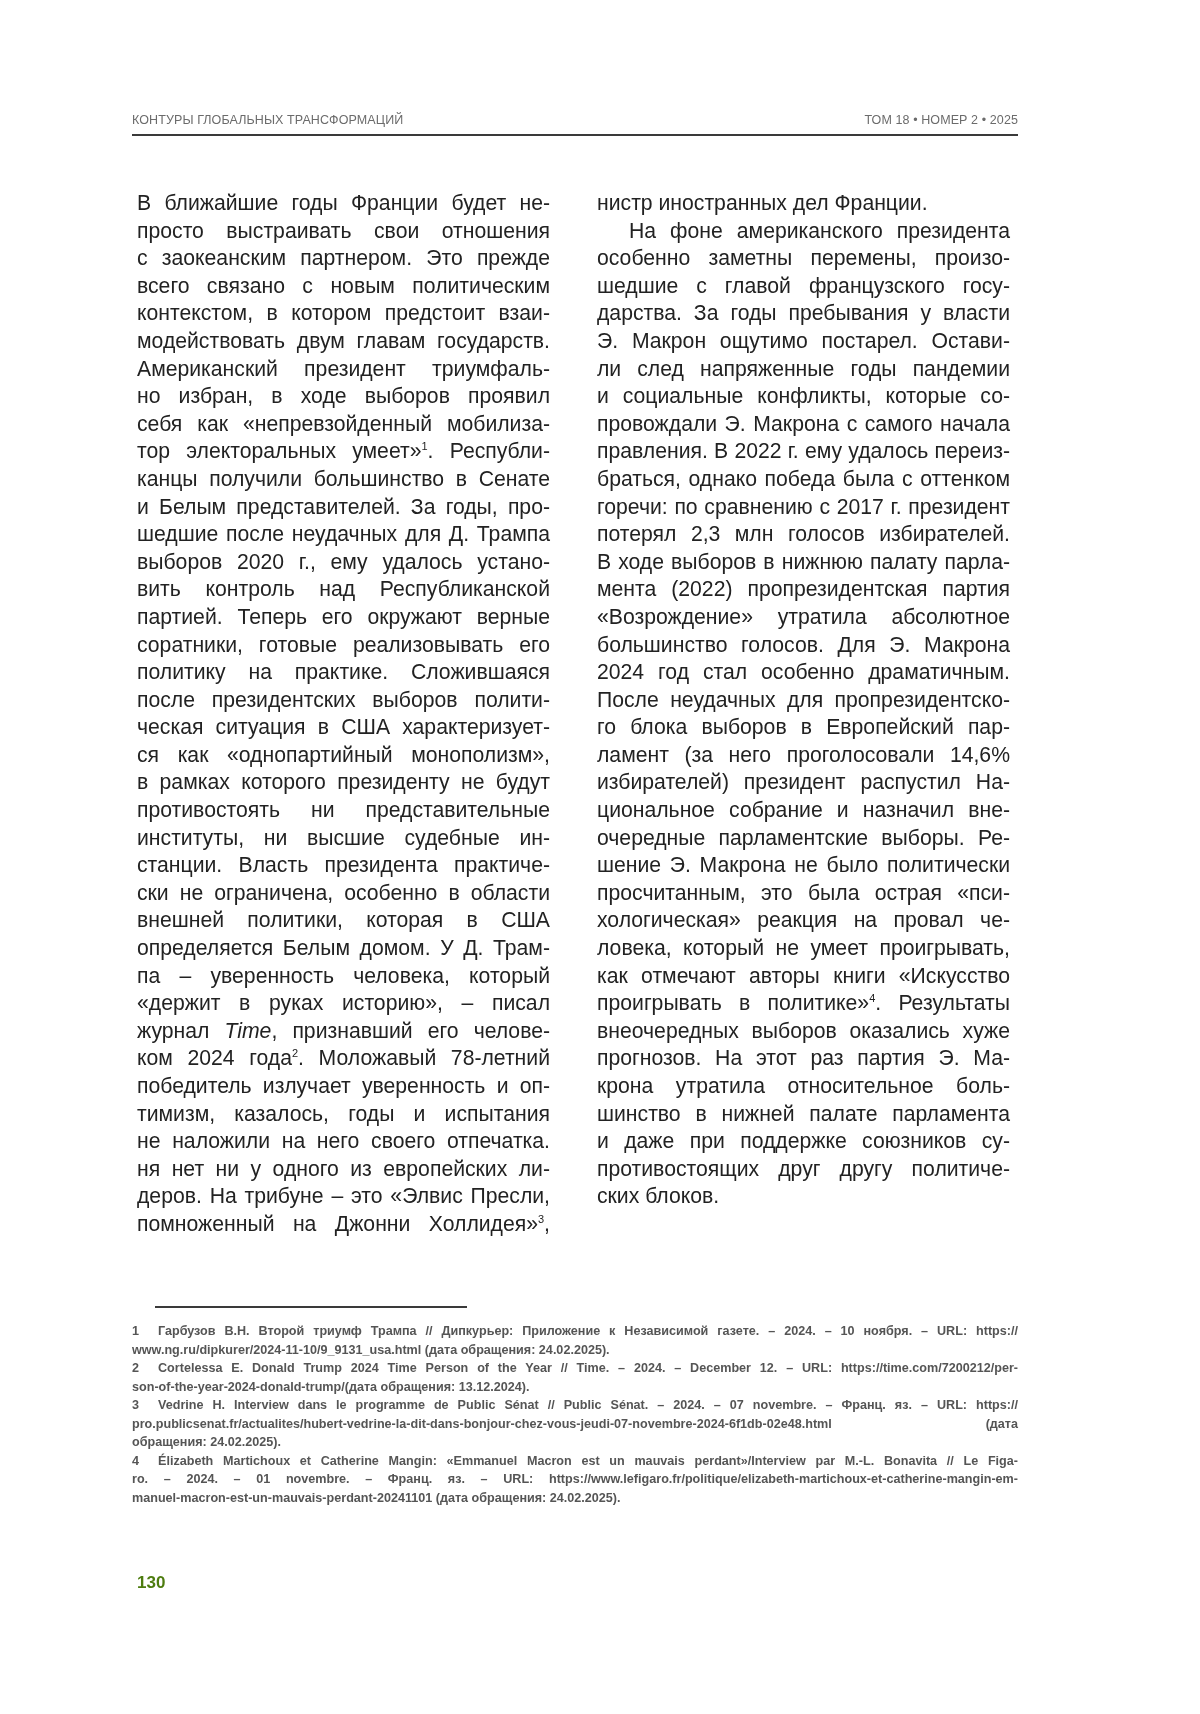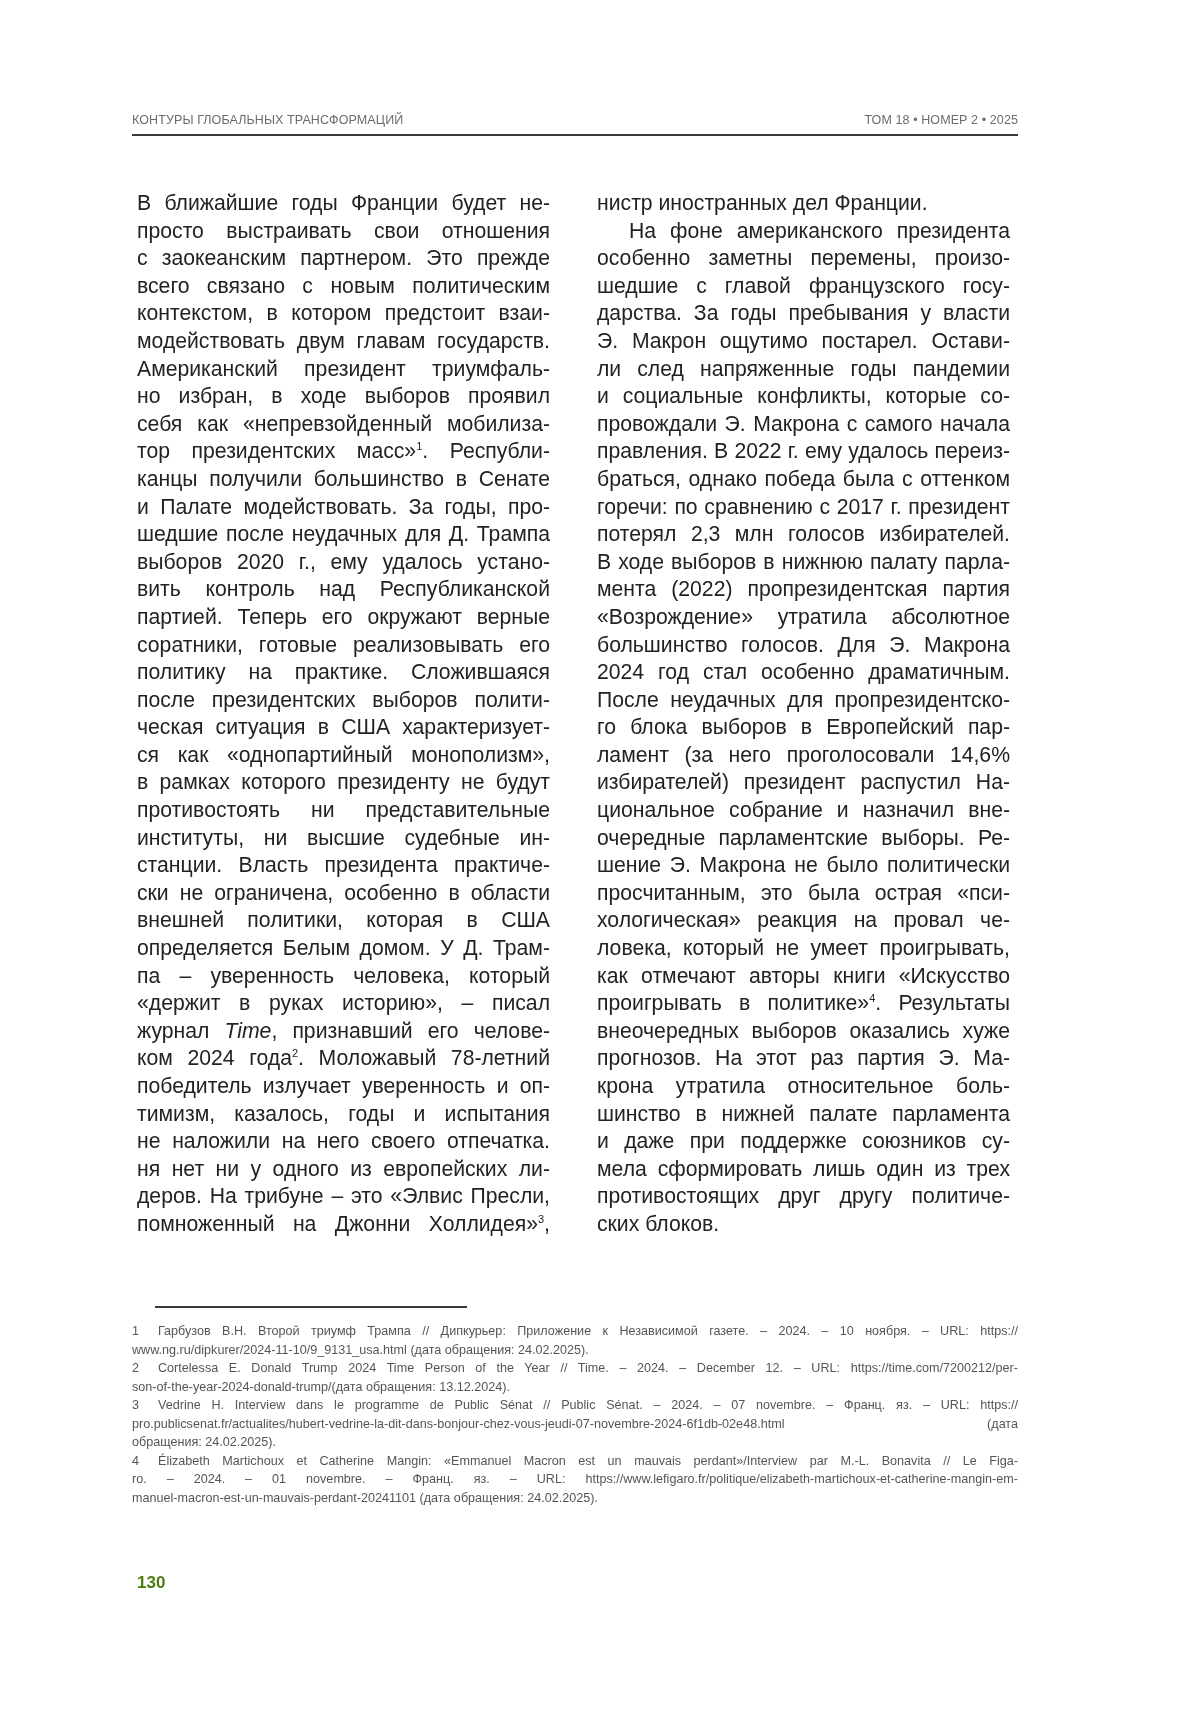--- a/index.html
+++ b/index.html
@@ -30,20 +30,21 @@
     sup.fn { font-size: 11px; vertical-align: super; line-height: 0; }
     em.it { font-style: italic; }
 
     .fn-rule {
       position: absolute; left: 155px; top: 1306px; width: 312px; height: 1.5px; background: #3a3a3a;
     }
     .footnotes {
       position: absolute; left: 132px; top: 1322px; width: 886px;
       font-family: "Liberation Sans", sans-serif; font-size: 12.6px; line-height: 18.5px;
       color: #555555;
+      font-weight: bold;
     }
     .footnote { text-align: justify; }
     .footnote .fn-num { display: inline-block; width: 26px; }
     .footnote .line { display: block; white-space: nowrap; text-align-last: justify; }
     .footnote .line.last { text-align-last: left; }
 
     .page-number {
       position: absolute; left: 137px; top: 1573px;
       font-family: "Liberation Sans", sans-serif; font-size: 17px; font-weight: bold; color: #4d7c0f;
     }
@@ -62,23 +63,23 @@
   <div class="col col-left">
     <span class="line">В ближайшие годы Франции будет не-</span>
     <span class="line">просто выстраивать свои отношения</span>
     <span class="line">с заокеанским партнером. Это прежде</span>
     <span class="line">всего связано с новым политическим</span>
     <span class="line">контекстом, в котором предстоит взаи-</span>
     <span class="line">модействовать двум главам государств.</span>
     <span class="line">Американский президент триумфаль-</span>
     <span class="line">но избран, в ходе выборов проявил</span>
     <span class="line">себя как «непревзойденный мобилиза-</span>
-    <span class="line"><span>тор президентских масс»</span><sup class="fn">1</sup><span>. Республи-</span></span>
+    <span class="line"><span>тор электоральных умеет»</span><sup class="fn">1</sup><span>. Республи-</span></span>
     <span class="line">канцы получили большинство в Сенате</span>
-    <span class="line">и Палате модействовать. За годы, про-</span>
+    <span class="line">и Белым представителей. За годы, про-</span>
     <span class="line">шедшие после неудачных для Д. Трампа</span>
     <span class="line">выборов 2020 г., ему удалось устано-</span>
     <span class="line">вить контроль над Республиканской</span>
     <span class="line">партией. Теперь его окружают верные</span>
     <span class="line">соратники, готовые реализовывать его</span>
     <span class="line">политику на практике. Сложившаяся</span>
     <span class="line">после президентских выборов полити-</span>
     <span class="line">ческая ситуация в США характеризует-</span>
     <span class="line">ся как «однопартийный монополизм»,</span>
     <span class="line">в рамках которого президенту не будут</span>
@@ -129,21 +130,20 @@
     <span class="line">просчитанным, это была острая «пси-</span>
     <span class="line">хологическая» реакция на провал че-</span>
     <span class="line">ловека, который не умеет проигрывать,</span>
     <span class="line">как отмечают авторы книги «Искусство</span>
     <span class="line"><span>проигрывать в политике»</span><sup class="fn">4</sup><span>. Результаты</span></span>
     <span class="line">внеочередных выборов оказались хуже</span>
     <span class="line">прогнозов. На этот раз партия Э. Ма-</span>
     <span class="line">крона утратила относительное боль-</span>
     <span class="line">шинство в нижней палате парламента</span>
     <span class="line">и даже при поддержке союзников су-</span>
-    <span class="line">мела сформировать лишь один из трех</span>
     <span class="line">противостоящих друг другу политиче-</span>
     <span class="line last">ских блоков.</span>
   </div>
 
   <div class="fn-rule"></div>
 
   <div class="footnotes">
     <div class="footnote">
       <span class="line"><span class="fn-num">1</span><span>Гарбузов В.Н. Второй триумф Трампа // Дипкурьер: Приложение к Независимой газете. – 2024. – 10 ноября. – URL: https://</span></span>
       <span class="line last">www.ng.ru/dipkurer/2024-11-10/9_9131_usa.html (дата обращения: 24.02.2025).</span>

